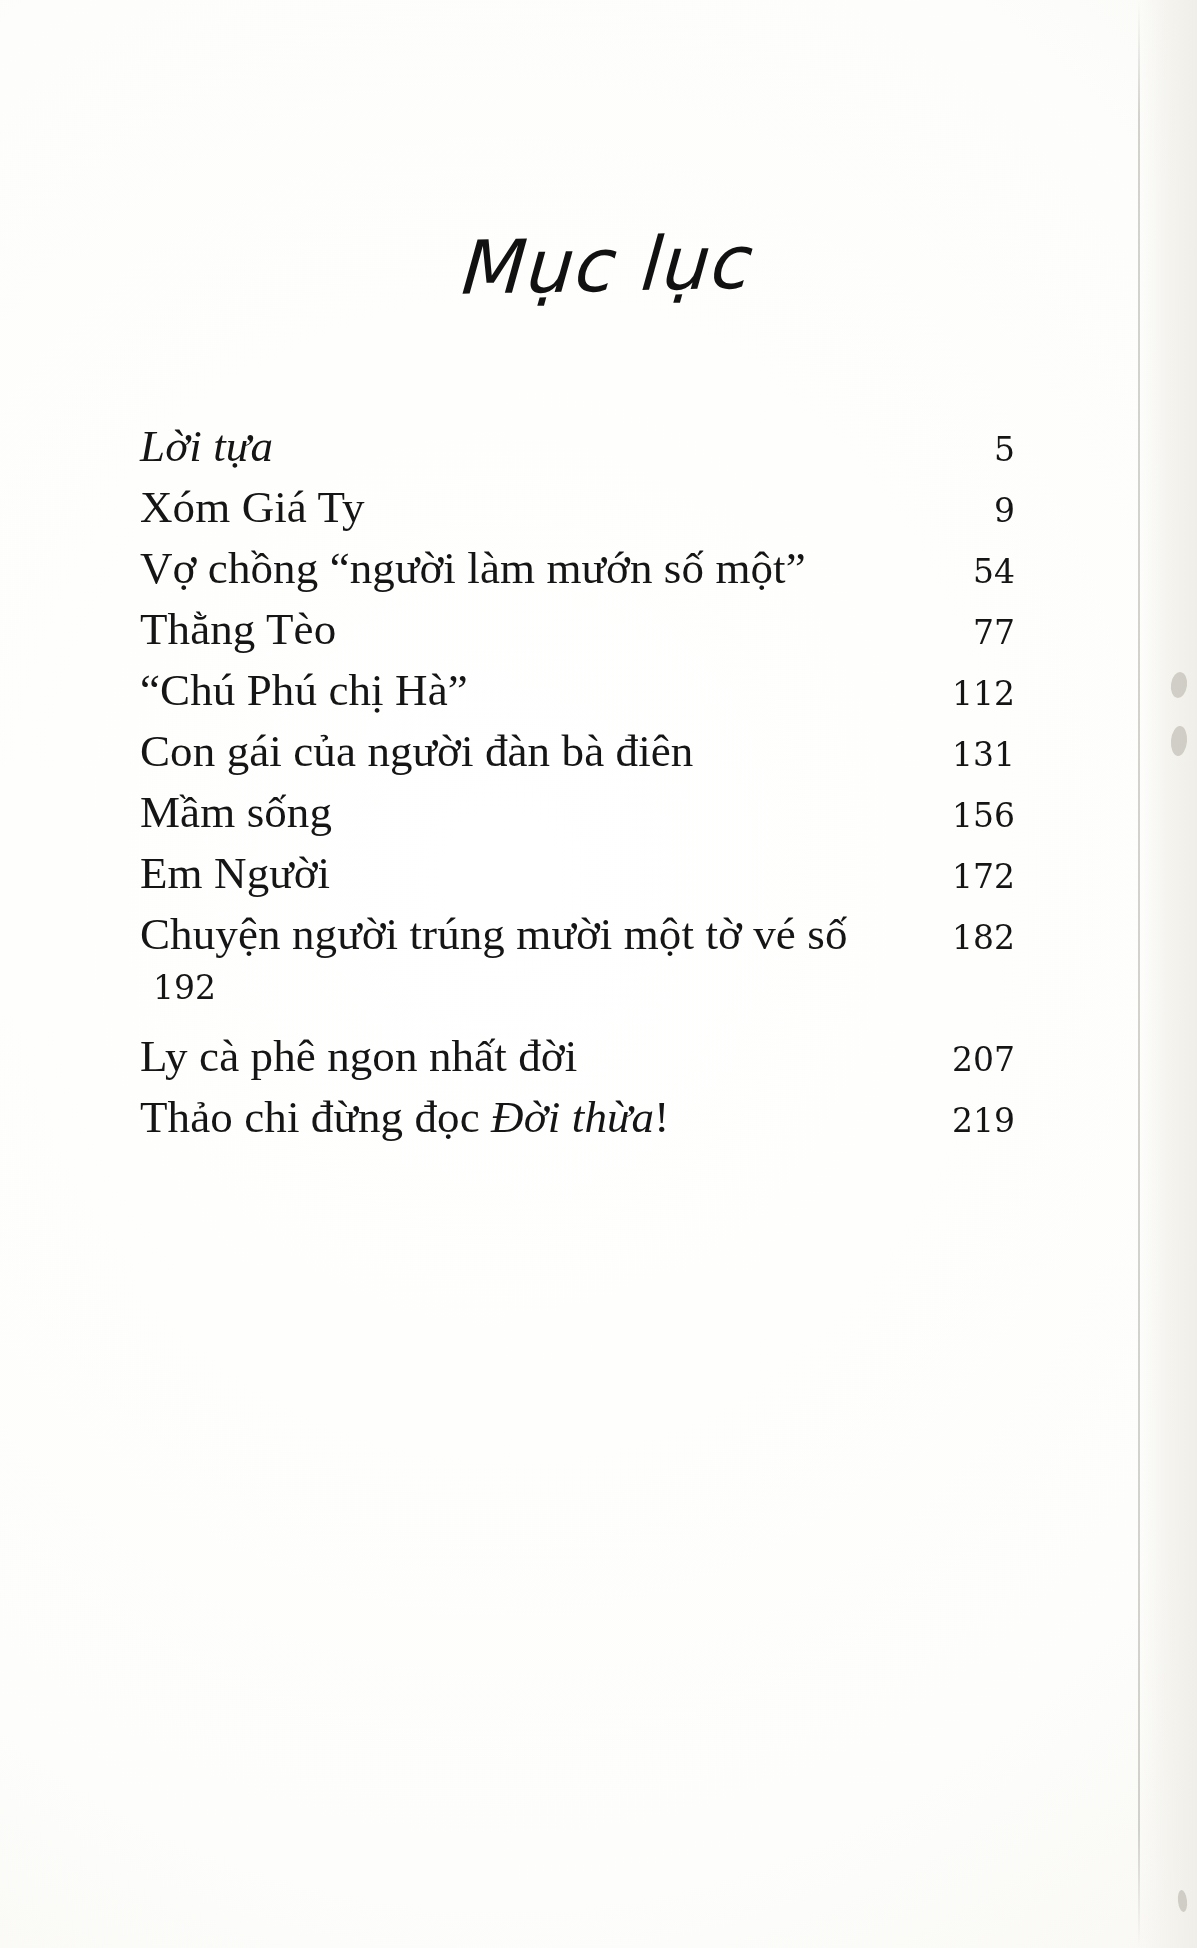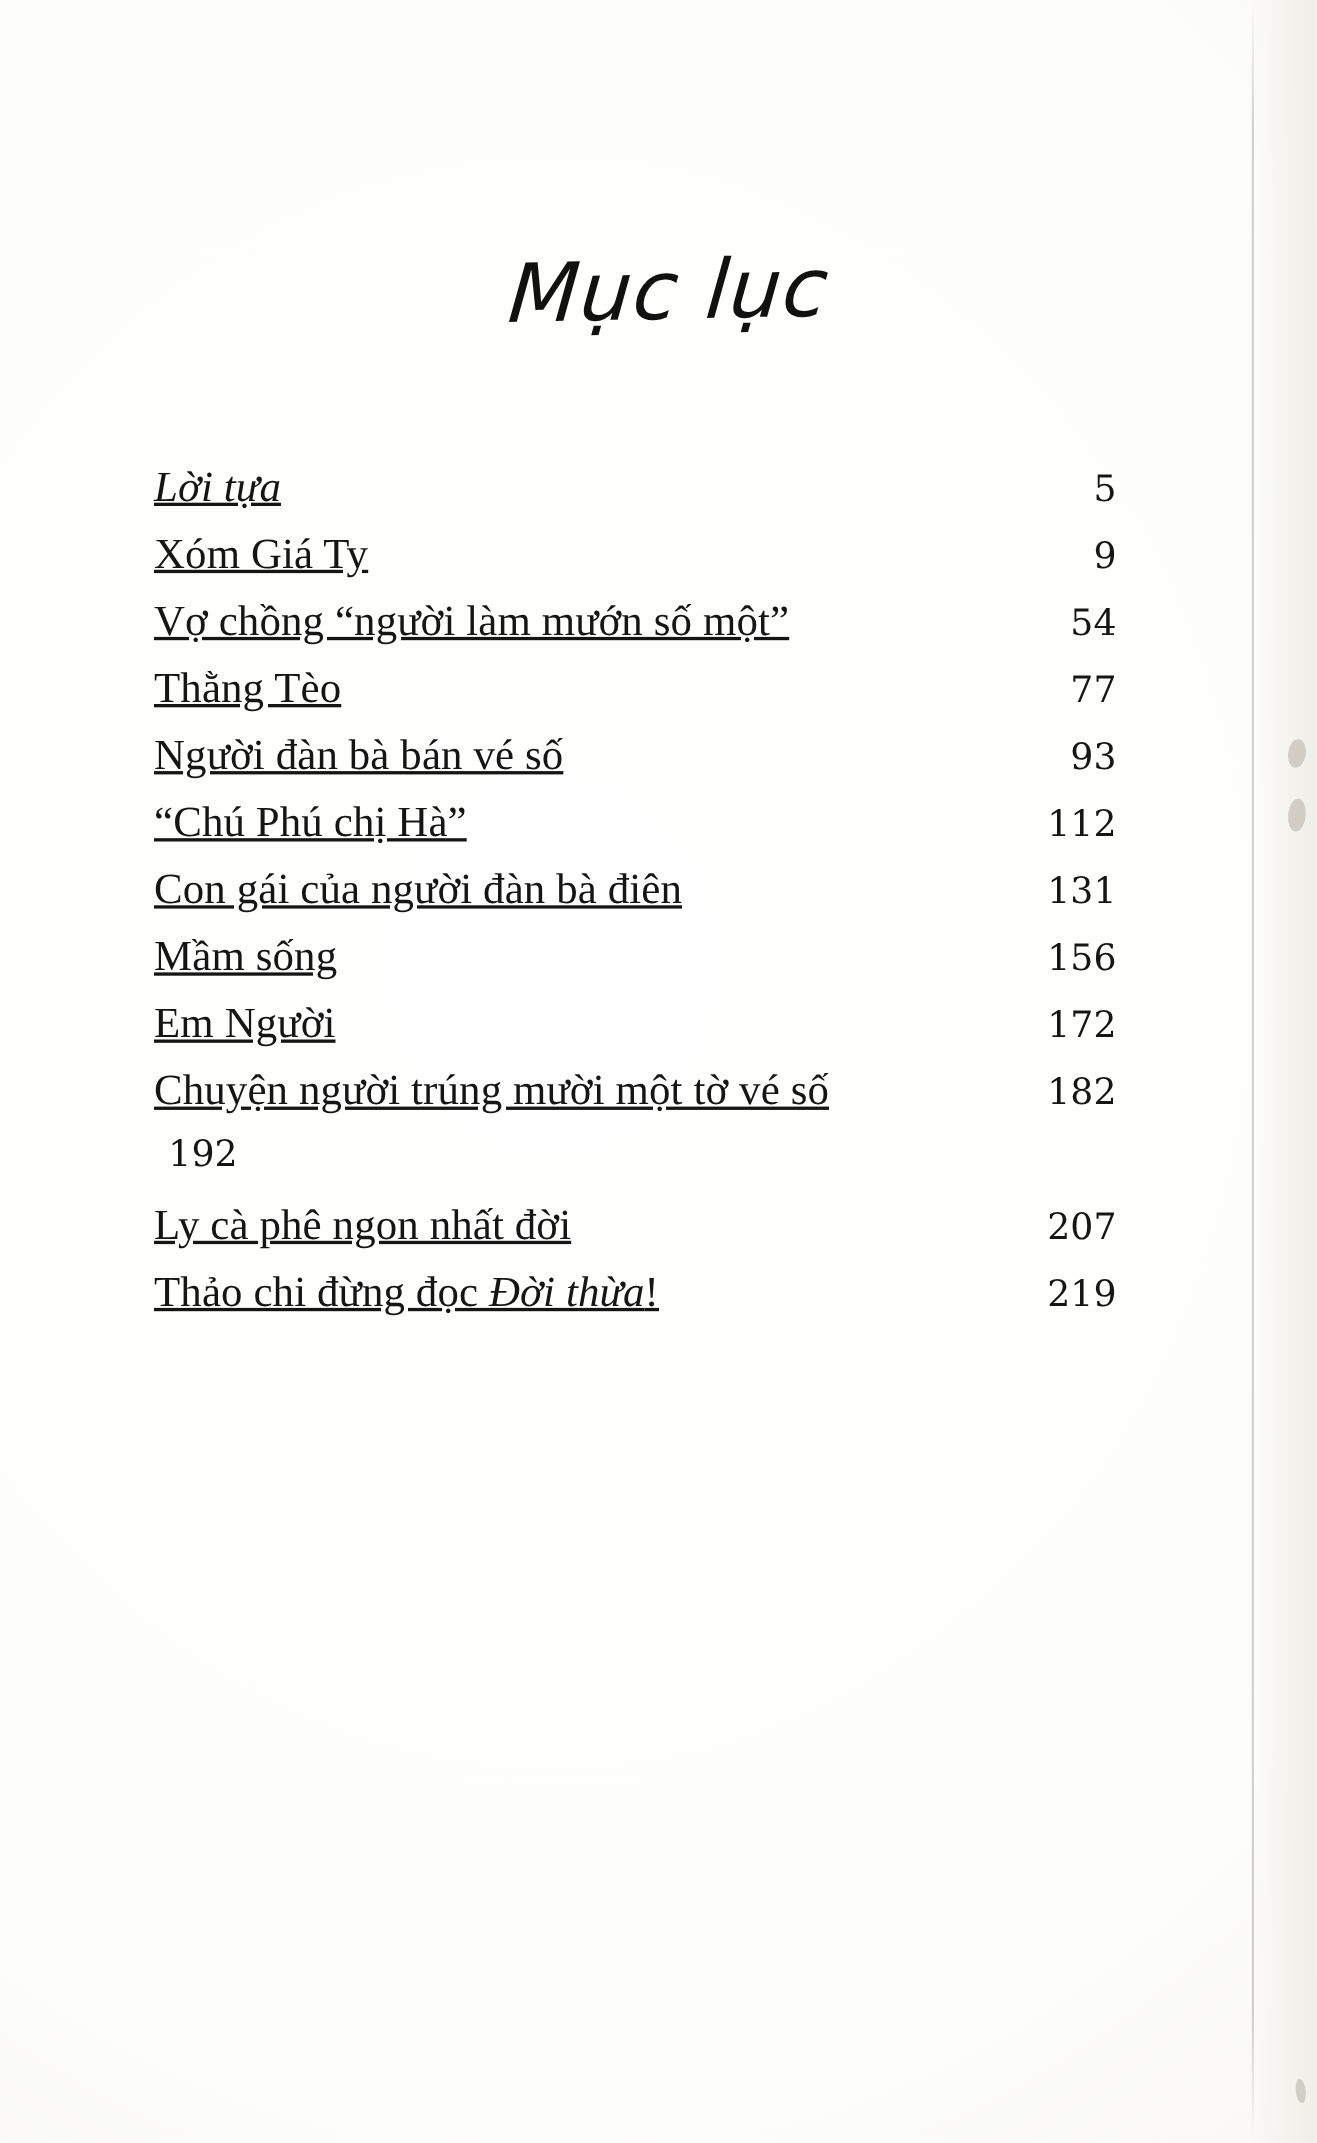--- a/index.html
+++ b/index.html
@@ -85,26 +85,25 @@
     left: 140px;
     width: 875px;
   }
   .toc-row {
     display: flex;
     align-items: baseline;
     justify-content: space-between;
     height: 61px;
   }
   .toc-title {
-    font-size: 39px;
+    font-size: 45px;
     line-height: 1.18;
     white-space: nowrap;
     letter-spacing: 0.1px;
     color: #151515;
-    text-decoration: underline;
   }
   .toc-title.italic { font-style: italic; }
   .toc-title .em { font-style: italic; margin-top: 48px; }
   .toc-page {
     font-family: "DejaVu Serif", "Liberation Serif", serif;
     font-size: 33px;
     line-height: 1.18;
     color: #151515;
     text-align: right;
     min-width: 76px;
@@ -137,24 +136,20 @@
       </div>
       <div class="toc-row">
         <span class="toc-title">Vợ chồng “người làm mướn số một”</span>
         <span class="toc-page">54</span>
       </div>
       <div class="toc-row">
         <span class="toc-title">Thằng Tèo</span>
         <span class="toc-page">77</span>
       </div>
       <div class="toc-row">
-        <span class="toc-title">Người đàn bà bán vé số</span>
-        <span class="toc-page">93</span>
-      </div>
-      <div class="toc-row">
         <span class="toc-title">“Chú Phú chị Hà”</span>
         <span class="toc-page">112</span>
       </div>
       <div class="toc-row">
         <span class="toc-title">Con gái của người đàn bà điên</span>
         <span class="toc-page">131</span>
       </div>
       <div class="toc-row">
         <span class="toc-title">Mầm sống</span>
         <span class="toc-page">156</span>

